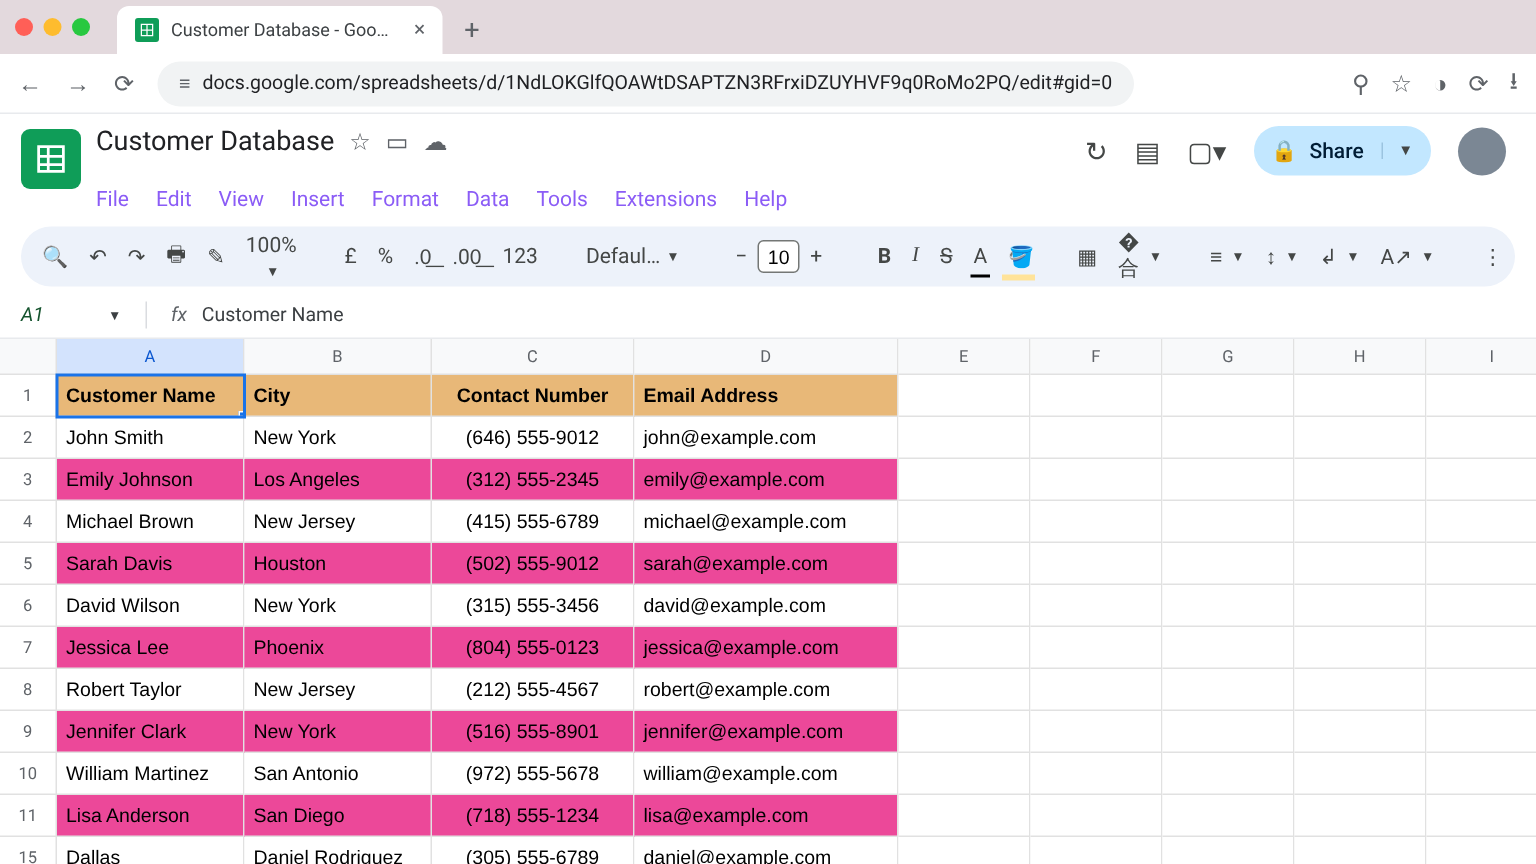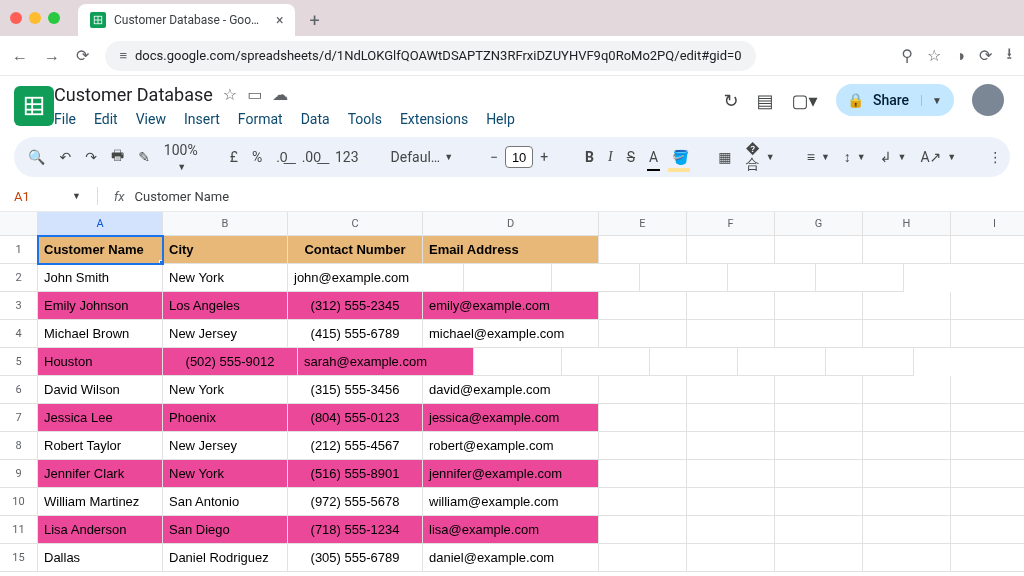--- a/index.html
+++ b/index.html
@@ -29,28 +29,28 @@
 
   .addr-bar{background:#fff;height:40px;display:flex;align-items:center;padding:0 12px;gap:12px;border-bottom:1px solid #e8eaed;}
   .nav-icons{display:flex;gap:16px;align-items:center;color:#5f6368;}
   .nav-icons span{font-size:16px;cursor:pointer;}
   .url-box{flex:0 0 auto;background:#f1f3f4;border-radius:16px;height:30px;display:flex;align-items:center;padding:0 14px;gap:8px;color:#5f6368;font-size:13px;margin-left:4px;}
   .url-text{color:#202124;}
   .addr-right{margin-left:auto;display:flex;gap:14px;align-items:center;color:#5f6368;}
   .addr-right span{font-size:16px;}
 
   
-  .sheets-hdr{display:flex;align-items:flex-start;padding:8px 14px 0;gap:0;}
+  .sheets-hdr{display:flex;align-items:flex-start;padding:8px 14px 0;gap:10px;}
   .sheets-logo{width:40px;height:40px;background:#0f9d58;border-radius:6px;display:flex;align-items:center;justify-content:center;margin-top:2px;}
   .sheets-logo svg{width:22px;height:22px;}
   .doc-block{flex:1;}
   .doc-title-row{display:flex;align-items:center;gap:10px;}
   .doc-title{font-size:18px;color:#202124;font-weight:400;}
   .title-icon{color:#5f6368;font-size:16px;}
-  .menu-bar{display:flex;gap:18px;margin-top:6px;color:#0c4a6e;font-size:14px;}
+  .menu-bar{display:flex;gap:18px;margin-top:20px;color:#8b5cf6;font-size:14px;}
   .menu-bar span{cursor:pointer;}
   .hdr-right{display:flex;align-items:center;gap:18px;margin-left:auto;padding-right:6px;}
   .hdr-icon{color:#444746;font-size:18px;}
   .share-btn{background:#c2e7ff;border-radius:24px;padding:8px 12px;display:flex;align-items:center;gap:8px;font-size:14px;color:#001d35;font-weight:500;}
   .share-btn .lock{font-size:14px;}
   .share-arrow{border-left:1px solid #9bc4e0;margin-left:4px;padding-left:10px;color:#444746;font-size:10px;}
   .avatar{width:32px;height:32px;border-radius:50%;background:#7b8794;}
 
   
   .toolbar{background:#edf2fa;border-radius:24px;margin:10px 14px 6px;height:40px;display:flex;align-items:center;padding:0 12px;gap:10px;color:#444746;font-size:14px;}
@@ -65,21 +65,21 @@
   .bold{font-weight:700;}
   .italic{font-style:italic;font-family:Georgia,serif;}
   .strike{text-decoration:line-through;}
   .underline-a{position:relative;}
   .underline-a::after{content:"";position:absolute;left:0;right:0;bottom:-2px;height:2px;background:#000;}
   .fill-a{position:relative;}
   .fill-a::after{content:"";position:absolute;left:-2px;right:-2px;bottom:-3px;height:4px;background:#ffe399;}
 
   
   .fx-row{display:flex;align-items:center;padding:4px 14px 6px;gap:10px;font-size:13px;color:#3c4043;border-bottom:1px solid #e8eaed;}
-  .namebox{width:46px;font-size:13px;color:#c2410c;}
+  .namebox{width:46px;font-size:13px;color:#14532d;font-style:italic;}
   .fx-sep{width:1px;height:18px;background:#dadce0;margin:0 6px;}
   .fx-label{font-style:italic;color:#5f6368;}
   .fx-val{color:#3c4043;}
 
   
   .grid{display:flex;}
   .rowhead-col{display:flex;flex-direction:column;}
   .corner{width:38px;height:24px;background:#f8f9fa;border-right:1px solid #e1e1e1;border-bottom:1px solid #e1e1e1;}
   .rowhead{width:38px;height:28px;background:#fff;border-right:1px solid #e1e1e1;border-bottom:1px solid #e1e1e1;display:flex;align-items:center;justify-content:center;color:#5f6368;font-size:11px;}
   .cols{flex:1;}
@@ -274,20 +274,21 @@
           <div class="cell wD hdr-cell">Email Address</div>
           <div class="cell wN"></div>
           <div class="cell wN"></div>
           <div class="cell wN"></div>
           <div class="cell wN"></div>
           <div class="cell wN"></div>
         </div>
         <div class="datarow">
           <div class="cell wA">John Smith</div>
           <div class="cell wB">New York</div>
+          <div class="cell wC cC">(646) 555-9012</div>
           <div class="cell wD">john@example.com</div>
           <div class="cell wN"></div>
           <div class="cell wN"></div>
           <div class="cell wN"></div>
           <div class="cell wN"></div>
           <div class="cell wN"></div>
         </div>
         <div class="datarow">
           <div class="cell wA alt">Emily Johnson</div>
           <div class="cell wB alt">Los Angeles</div>
@@ -304,20 +305,21 @@
           <div class="cell wB">New Jersey</div>
           <div class="cell wC cC">(415) 555-6789</div>
           <div class="cell wD">michael@example.com</div>
           <div class="cell wN"></div>
           <div class="cell wN"></div>
           <div class="cell wN"></div>
           <div class="cell wN"></div>
           <div class="cell wN"></div>
         </div>
         <div class="datarow">
+          <div class="cell wA alt">Sarah Davis</div>
           <div class="cell wB alt">Houston</div>
           <div class="cell wC alt cC">(502) 555-9012</div>
           <div class="cell wD alt">sarah@example.com</div>
           <div class="cell wN"></div>
           <div class="cell wN"></div>
           <div class="cell wN"></div>
           <div class="cell wN"></div>
           <div class="cell wN"></div>
         </div>
         <div class="datarow">

